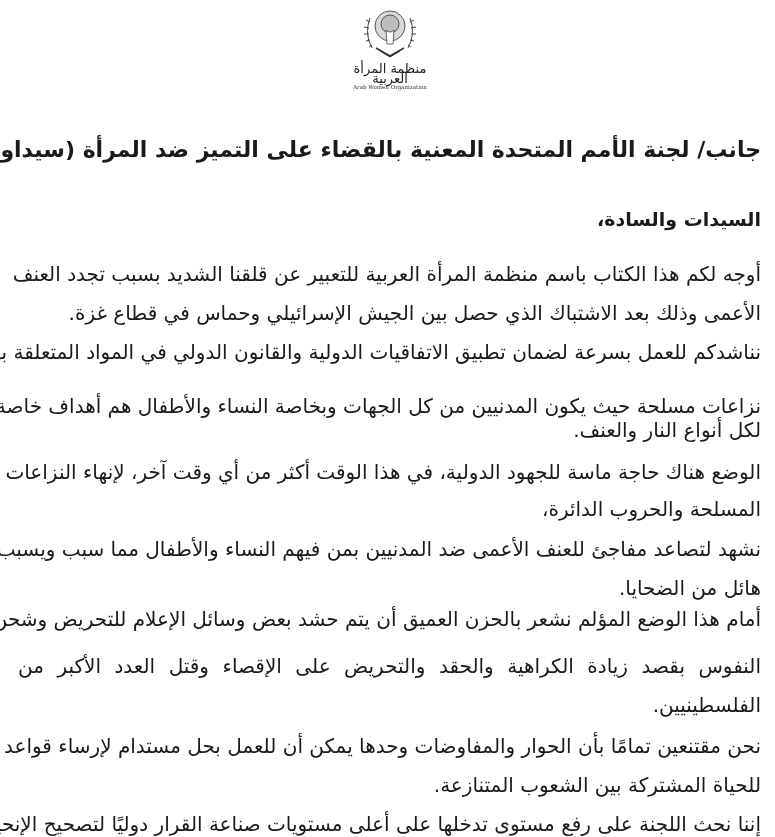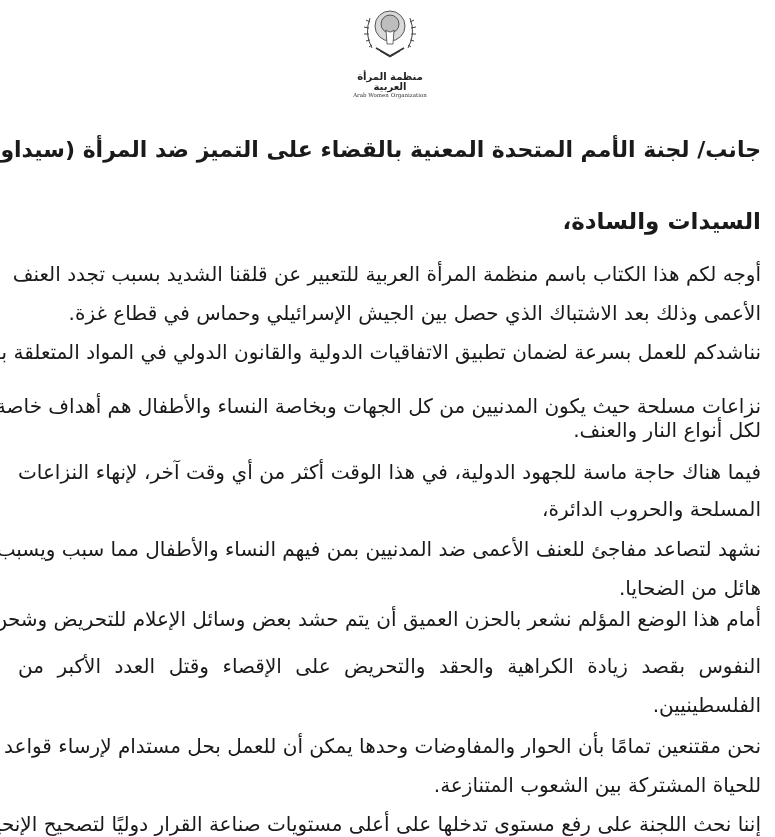--- a/index.html
+++ b/index.html
@@ -1,23 +1,23 @@
 <!DOCTYPE html>
 <html><head>
   <meta charset="utf-8">
   <style>
     html, body { margin: 0; padding: 0; background: #ffffff; }
     body { width: 775px; height: 837px; overflow: hidden; position: relative; color: #1a1a1a; font-family: "DejaVu Sans", sans-serif; }
     .logo { position: absolute; left: 345px; top: 4px; width: 90px; height: 82px; text-align: center; }
     .logo svg { display: block; margin: 0 auto; }
-    .logo .ar { font-size: 10px; line-height: 10px; color: #222; direction: rtl; margin-top: 10px; font-weight: bold; }
+    .logo .ar { font-size: 13px; line-height: 10px; color: #222; direction: rtl; margin-top: 2px; }
     .logo .en { font-family: "DejaVu Serif", serif; font-size: 5.5px; line-height: 7px; color: #333; }
     .doc { position: absolute; left: 18px; right: 14px; top: 0; direction: rtl; text-align: right; }
     .title { position: absolute; right: 0; top: 137px; font-size: 22px; font-weight: bold; white-space: nowrap; letter-spacing: -0.2px; }
-    .salute { position: absolute; right: 0; top: 208px; font-size: 23px; font-weight: bold; white-space: nowrap; }
+    .salute { position: absolute; right: 0; top: 208px; font-size: 19px; font-weight: bold; white-space: nowrap; }
     .line { position: absolute; right: 0; font-size: 20px; white-space: nowrap; line-height: 24px; }
     .just { left: 0; text-align: justify; text-align-last: justify; }
   </style>
 </head>
 <body>
 
 <div class="logo">
   <svg width="56" height="58" viewBox="0 0 56 58">
     <g fill="none" stroke="#444" stroke-width="1">
       <path d="M10 44 Q2 30 8 14"></path>
@@ -37,21 +37,21 @@
 
 <div class="doc">
   <div class="title">جانب/ لجنة الأمم المتحدة المعنية بالقضاء على التميز ضد المرأة (سيداو) بجنيف</div>
   <div class="salute">السيدات والسادة،</div>
 
   <div class="line just" style="top:262px">أوجه لكم هذا الكتاب باسم منظمة المرأة العربية للتعبير عن قلقنا الشديد بسبب تجدد العنف</div>
   <div class="line" style="top:301px">الأعمى وذلك بعد الاشتباك الذي حصل بين الجيش الإسرائيلي وحماس في قطاع غزة.</div>
   <div class="line just" style="top:340px">نناشدكم للعمل بسرعة لضمان تطبيق الاتفاقيات الدولية والقانون الدولي في المواد المتعلقة بهكذا</div>
   <div class="line just" style="top:394px">نزاعات مسلحة حيث يكون المدنيين من كل الجهات وبخاصة النساء والأطفال هم أهداف خاصة</div>
   <div class="line" style="top:418px">لكل أنواع النار والعنف.</div>
-  <div class="line just" style="top:460px">فيما هناك حاجة ماسة للجهود الدولية، في هذا الوقت أكثر من أي وقت آخر، لإنهاء النزاعات</div>
+  <div class="line just" style="top:460px">الوضع هناك حاجة ماسة للجهود الدولية، في هذا الوقت أكثر من أي وقت آخر، لإنهاء النزاعات</div>
   <div class="line" style="top:497px">المسلحة والحروب الدائرة،</div>
   <div class="line just" style="top:537px">نشهد لتصاعد مفاجئ للعنف الأعمى ضد المدنيين بمن فيهم النساء والأطفال مما سبب ويسبب عدد</div>
   <div class="line" style="top:576px">هائل من الضحايا.</div>
   <div class="line just" style="top:607px">أمام هذا الوضع المؤلم نشعر بالحزن العميق أن يتم حشد بعض وسائل الإعلام للتحريض وشحن</div>
   <div class="line just" style="top:654px">النفوس بقصد زيادة الكراهية والحقد والتحريض على الإقصاء وقتل العدد الأكبر من</div>
   <div class="line" style="top:693px">الفلسطينيين.</div>
   <div class="line just" style="top:734px">نحن مقتنعين  تمامًا بأن الحوار والمفاوضات وحدها يمكن أن للعمل بحل مستدام لإرساء قواعد</div>
   <div class="line" style="top:773px">للحياة المشتركة بين الشعوب المتنازعة.</div>
   <div class="line just" style="top:812px">إننا نحث اللجنة على رفع مستوى تدخلها على أعلى مستويات صناعة القرار دوليًا لتصحيح الإنحياز</div>
 </div>

